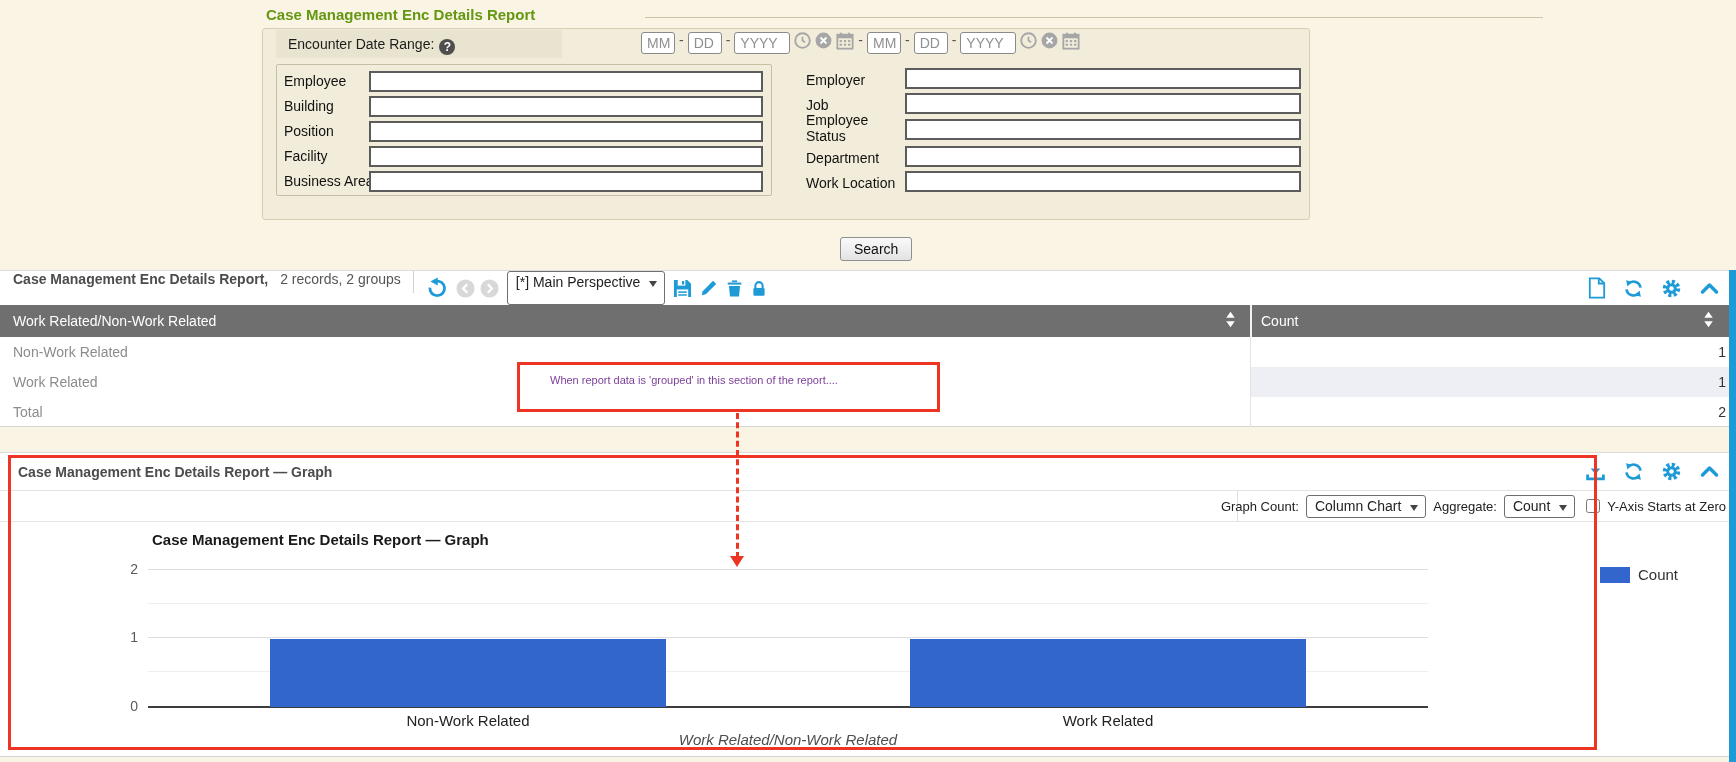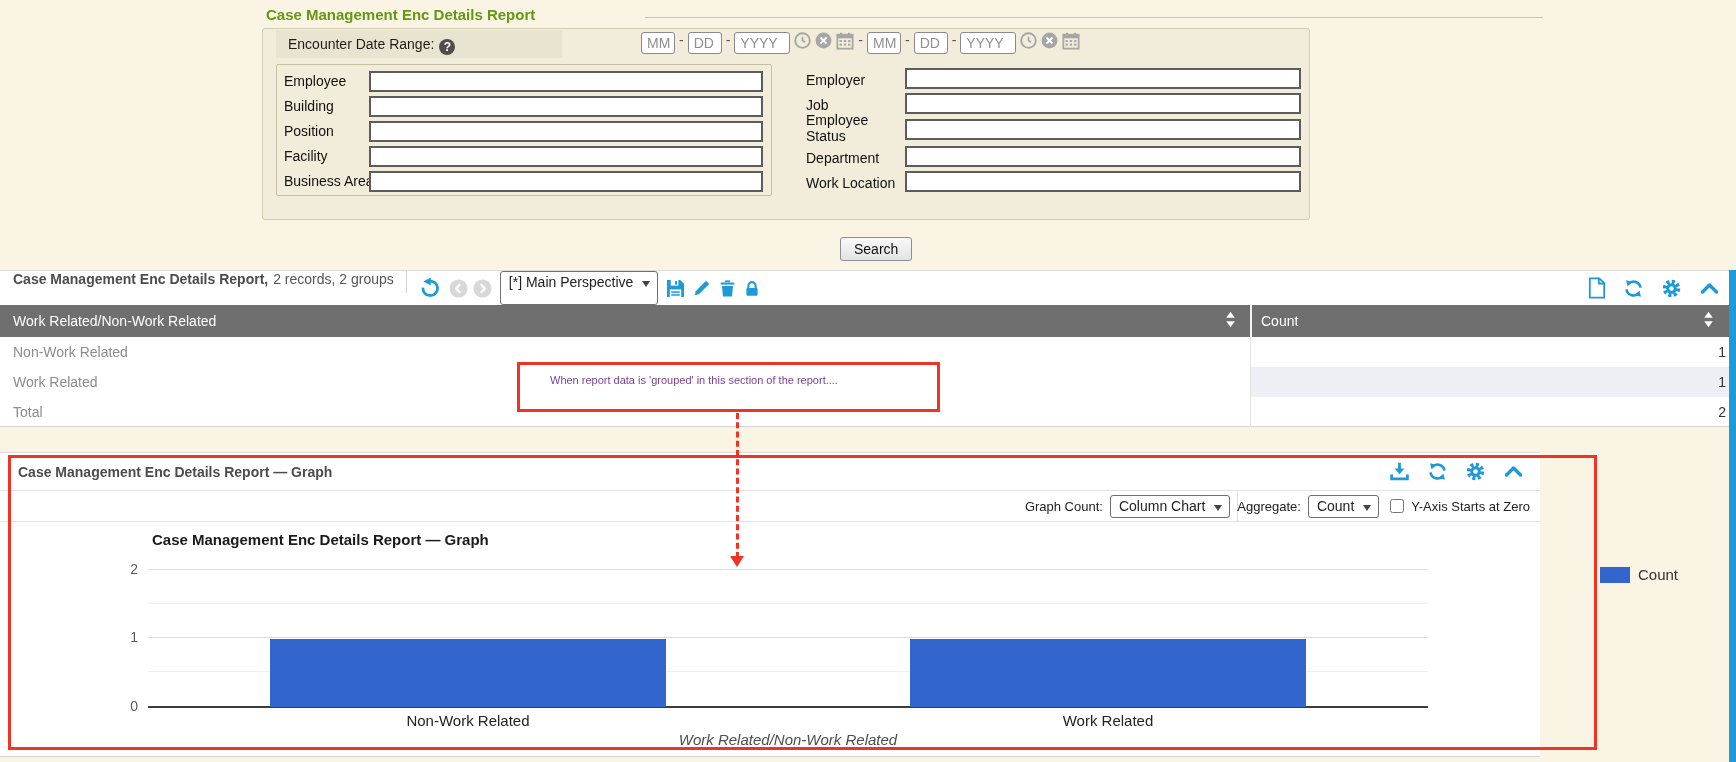--- a/index.html
+++ b/index.html
@@ -23,42 +23,42 @@
   #left-group { left:276px; top:64px; width:496px; height:132px; border:1px solid #c6bfa5; border-radius:2px; }
   .fld-label { font-size:14px; color:#111; }
   .frm { background:#fff; border:2px solid #5c5c5c; height:21px; font-size:14px; padding-left:5px; font-family:"Liberation Sans",sans-serif; color:#222; }
   
   #search-btn { left:840px; top:237px; padding:3px 13px; font-size:14px; color:#111; background:linear-gradient(#f9f9f9,#e3e3e3); border:1px solid #8f8f8f; border-radius:3px; cursor:pointer; font-family:"Liberation Sans",sans-serif;text-align:right; }
 
   
   #table-section { left:0; top:270px; width:1736px; height:157px; background:#fff; border-top:1px solid #dcdcdc; border-bottom:1px solid #d4d4d4; }
   #tbl-toolbar { height:34px; display:flex; padding-left:13px; }
   #tbl-title { font-size:14px; font-weight:bold; color:#4c4c4c; }
-  #tbl-records { font-size:14px; color:#555; margin-left:5px; }
+  #tbl-records { font-size:14px; color:#555; margin-left:12px; }
   .vsep { width:1px; height:22px; background:#d2d2d2; margin:0 12px; }
   .tool-ic { display:inline-flex; align-items:center; cursor:pointer; }
   .mr8 { margin-right:8px; } .mr5 { margin-right:5px; }
   .select-box { position:relative; background:#fff; border:1px solid #6f6f6f; border-radius:3px; font-size:14px; color:#222; padding:2px 24px 3px 8px; cursor:pointer; white-space:nowrap; }
   .select-box::after { content:""; position:absolute; right:7px; top:9px; border-left:4.5px solid transparent; border-right:4.5px solid transparent; border-top:6px solid #444; }
   #tbl-right-icons { margin-left:auto; display:flex; align-items:center; gap:17px; padding-right:16px; }
   #tbl-head { height:32px; display:flex; background:#6f6f6f; color:#fff; font-size:14px; align-items:center; }
   #th1 { width:1250px; display:flex; justify-content:space-between; align-items:center; padding:0 14px 0 13px; height:100%; }
   #th2 { flex:1; display:flex; justify-content:space-between; align-items:center; border-left:2px solid #f2f2f2; padding:0 22px 0 9px; height:100%; }
   .trow { height:30px; display:flex; font-size:14px; }
   .td1 { width:1250px; color:#8c8c8c; padding-left:13px; line-height:30px; }
   .td2 { flex:1; text-align:right; padding-right:10px; color:#333; line-height:30px; border-left:1px solid #e4e4e4; }
   .td2.shade { background:#edeff5; }
 
   
   #annotation { left:517px; top:362px; width:423px; height:50px; background:#fff; border:3px solid #ee3524; z-index:30; padding:5px 8px 0 30px; font-size:11px; color:#7b3f98; line-height:20px; }
   #arrow-line { left:736px; top:413px; height:145px; width:0; border-left:3px dashed #ee3524; z-index:40; }
   #arrow-head { left:730px; top:556px; width:0; height:0; border-left:7px solid transparent; border-right:7px solid transparent; border-top:11px solid #ee3524; z-index:40; }
 
   
-  #graph-section { left:0; top:452px; width:1540px; height:305px; background:#fff; border-top:1px solid #dcdcdc; border-bottom:1px solid #d4d4d4; }
+  #graph-section { left:0; top:452px; width:1736px; height:305px; background:#fff; border-top:1px solid #dcdcdc; border-bottom:1px solid #d4d4d4; }
   #g-header { height:38px; display:flex; align-items:center; padding-left:18px; border-bottom:1px solid #e3e3e3; }
   #g-title { font-size:14px; font-weight:bold; color:#4c4c4c; }
   #g-right-icons { margin-left:auto; display:flex; align-items:center; gap:17px; padding-right:16px; }
   #g-controls { height:31px; position:relative; border-bottom:1px solid #e3e3e3; }
   #g-controls-inner { position:absolute; right:0; top:0; height:100%; display:flex; align-items:center; gap:7px; padding-right:10px; }
   #g-controls-divider { position:absolute; left:1237px; top:0; width:1px; height:100%; background:#e0e0e0; }
   .ctl-label { font-size:13px; color:#222; white-space:nowrap; }
   #yaxis-check { width:14px; height:14px; margin-left:4px; }
   #g-chart { position:relative; height:233px; }
   #chart-title { left:152px; top:9px; font-size:15px; font-weight:bold; color:#1a1a1a; }

